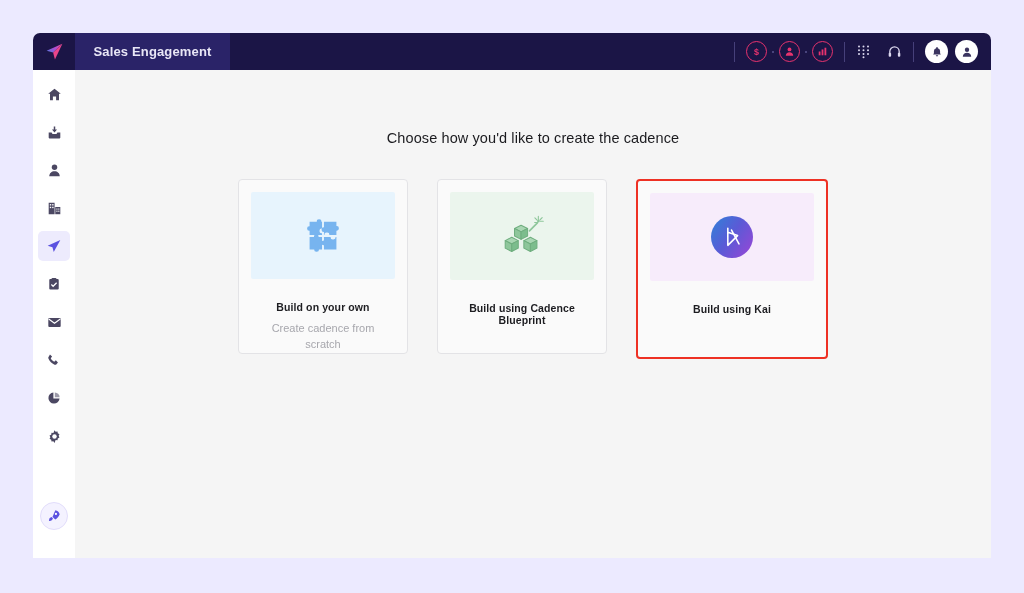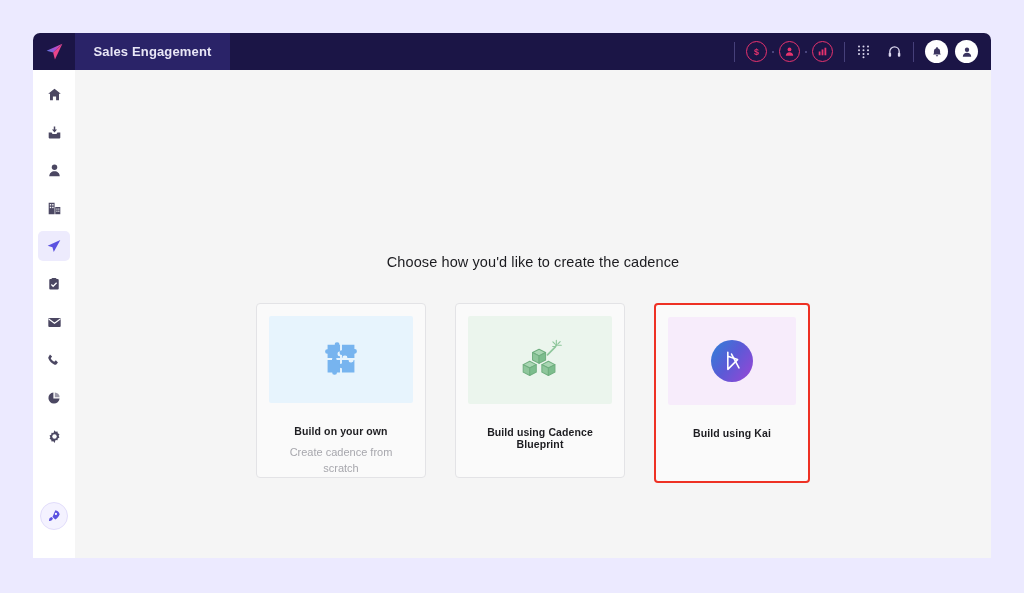--- a/index.html
+++ b/index.html
@@ -81,39 +81,38 @@
     position: absolute; bottom: 28px;
     width: 28px; height: 28px; border-radius: 50%;
     background: #f4f2ff;
     border: 1px solid #e2ddfb;
     display: flex; align-items: center; justify-content: center;
     color: #5b52e0;
   }
   #content {
     flex: 1 1 auto; background: #f5f5f5;
     display: flex; flex-direction: column; align-items: center;
-    padding-top: 108px;
-    justify-content: center;
+    padding-top: 60px;
   }
   #page-heading {
     font-size: 14.5px; color: #1b1b1f; font-weight: normal;
     letter-spacing: .1px; margin-bottom: 33px;
   }
   #cards { display: flex; gap: 29px; }
   .card {
     width: 170px; height: 175px;
     background: #fafafa;
     border: 1px solid #e3e3e6;
     border-radius: 4px;
     display: flex; flex-direction: column; align-items: center;
     padding: 12px 12px 0 12px;
   }
   .card.selected {
     border: 2px solid #ee3124;
-    width: 156px; height: 180px;
+    width: 192px; height: 180px;
   }
   .card-art {
     width: 100%; height: 88px;
     border-radius: 2px;
     display: flex; align-items: center; justify-content: center;
   }
   .art-blue  { background: #e7f4fd; }
   .art-green { background: #ebf5ed; }
   .art-purple{ background: #f7ecfb; }
   .card-title {

